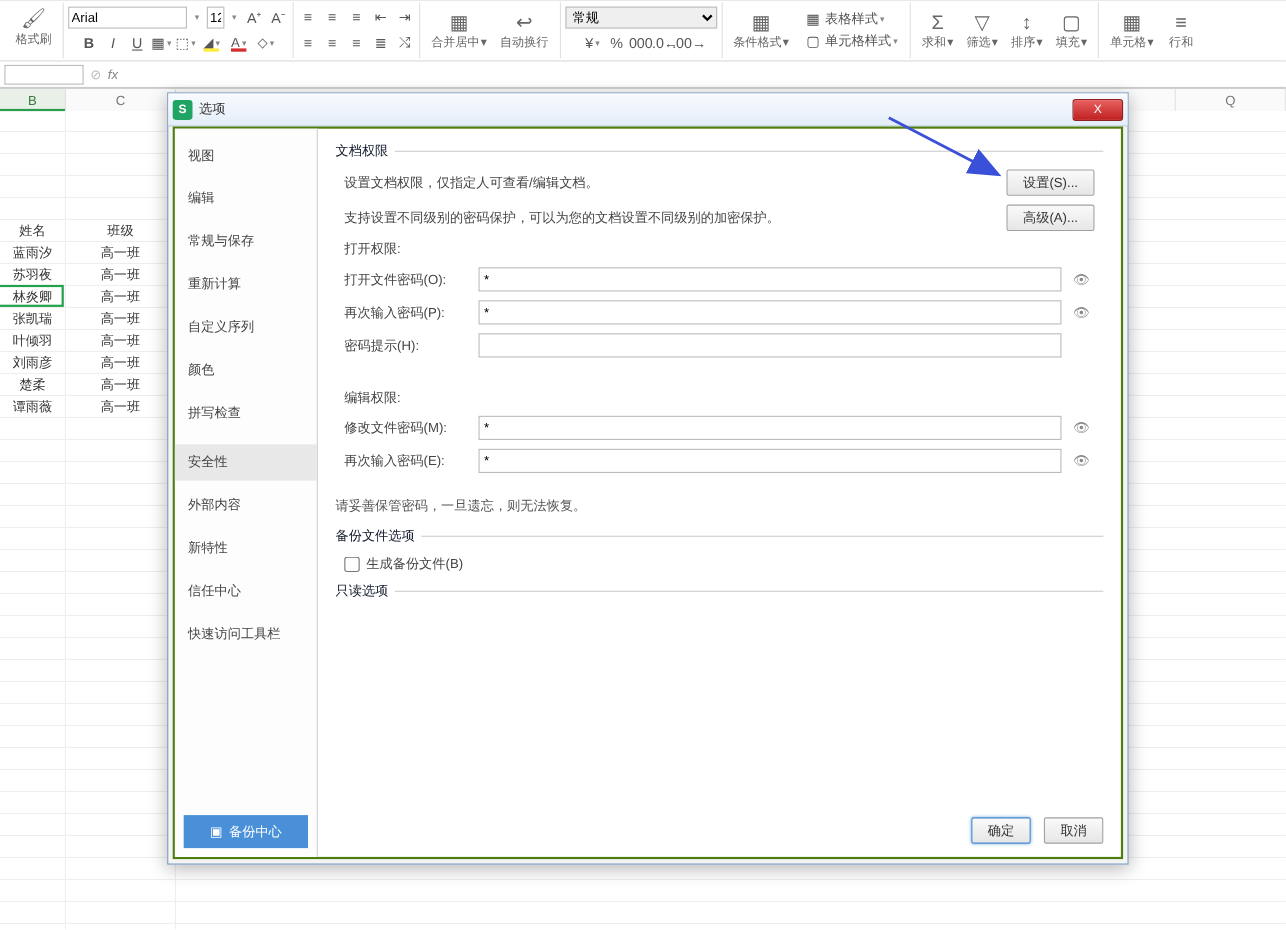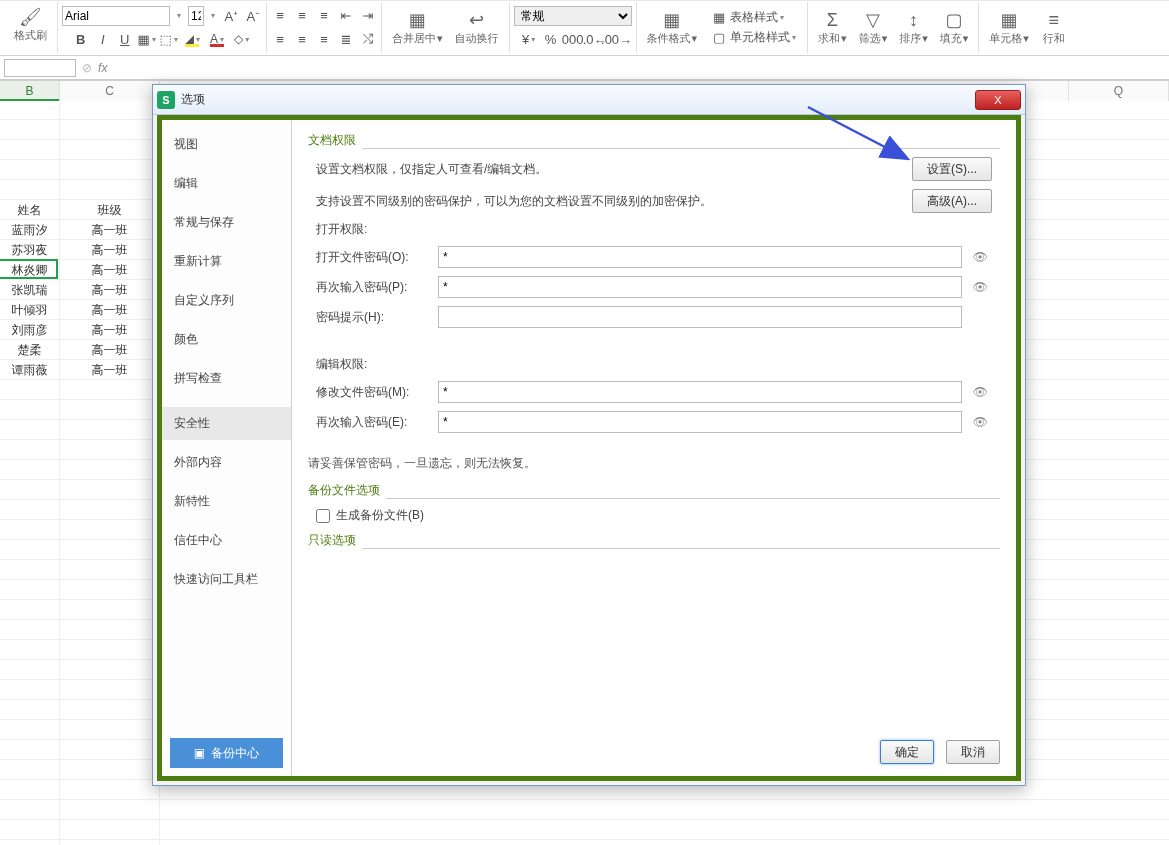--- a/index.html
+++ b/index.html
@@ -41,30 +41,30 @@
 .rows .c.cc { width: 100px; text-align: center; }
 .rows .headcell { font-weight: normal; }
 .selcell { border: 2px solid #22a04a; position: absolute; pointer-events: none; }
 
 
 .dialog { position: absolute; left: 152px; top: 84px; width: 874px; height: 702px; background: #f4f4f4; border: 1px solid #7a9ac0; box-shadow: 0 4px 16px rgba(0,0,0,.3); }
 .dialog .titlebar { height: 30px; background: linear-gradient(#f8fbff,#e4eef9); border-bottom: 1px solid #b8c8dc; display: flex; align-items: center; padding: 0 4px; }
 .dialog .titlebar .logo { width: 18px; height: 18px; background: #1fa463; border-radius: 3px; color: #fff; display: flex; align-items: center; justify-content: center; font-size: 11px; font-weight: bold; margin-right: 6px; }
 .dialog .titlebar .ttl { flex: 1; font-size: 12px; color: #333; }
 .dialog .closebtn { width: 46px; height: 20px; background: linear-gradient(#e86060,#c02020); border: 1px solid #902020; border-radius: 3px; color: #fff; display: flex; align-items: center; justify-content: center; cursor: pointer; font-size: 11px; }
-.dialog .body { position: absolute; top: 30px; left: 4px; right: 4px; bottom: 4px; background: #fff; border: 5px solid #4d7c0f; display: flex; }
+.dialog .body { position: absolute; top: 30px; left: 4px; right: 4px; bottom: 4px; background: #fff; border: 2px solid #4d7c0f; display: flex; }
 .dialog .side { width: 130px; border-right: 1px solid #d0d0d0; background: #fdfdfd; padding-top: 8px; display: flex; flex-direction: column; }
 .dialog .side .sitem { padding: 8px 12px; font-size: 12px; color: #444; cursor: pointer; margin-bottom: 6px; }
 .dialog .side .sitem.sel { background: #e8e8e8; margin-top: 12px; }
 .dialog .side .spacer { flex: 1; }
 .dialog .side .backup { margin: 0 8px 8px; height: 30px; background: #4a90d9; color: #fff; display: flex; align-items: center; justify-content: center; gap: 6px; font-size: 12px; cursor: pointer; }
 
 .dialog .content { flex: 1; padding: 12px 16px; position: relative; overflow: auto; }
 .fieldset { margin-bottom: 8px; }
-.fieldset .legend { font-size: 12px; color: #4d7c0f; display: flex; align-items: flex-end; margin-bottom: 8px; }
+.fieldset .legend { font-size: 12px; color: #0f172a; display: flex; align-items: center; margin-bottom: 8px; }
 .fieldset .legend .line { flex: 1; height: 1px; background: #ccc; margin-left: 6px; }
 .fieldset .inner { padding: 0 8px; font-size: 12px; color: #444; }
 .fieldset .rowline { display: flex; align-items: center; margin-bottom: 8px; gap: 8px; justify-content: center; }
 .dlgbtn { height: 24px; padding: 0 14px; background: linear-gradient(#fafafa,#e6e6e6); border: 1px solid #a0a0a0; border-radius: 2px; cursor: pointer; font-size: 12px; color: #333; display: inline-flex; align-items: center; }
 .pwcols { display: flex; gap: 20px; flex-direction: column; }
 .pwcol { flex: 1; }
 .pwrow { display: flex; align-items: center; margin-bottom: 8px; gap: 6px; }
 .pwrow label { width: 116px; text-align: left; font-size: 12px; }
 .pwrow input { flex: 1; height: 22px; border: 1px solid #bbb; padding: 0 4px; font-size: 12px; }
 .pwrow .eye { width: 24px; color: #888; font-size: 12px; text-align: center; }
@@ -144,21 +144,21 @@
         </div>
     </div>
     <div class="stack">
       <div class="ico2">↩</div>
       <div class="lbl2">自动换行</div>
     </div>
   </div>
 
   <div class="group">
     <div class="row1">
-      <select style="width:118px">
+      <select style="width:138px">
         <option>常规</option>
       </select>
     </div>
     <div class="row2">
       <span class="ico btn">¥<span class="dd">▾</span></span>
       <span class="ico btn">%</span>
       <span class="ico btn">000</span>
       <span class="ico btn">.0←</span>
       <span class="ico btn">.00→</span>
     </div>

